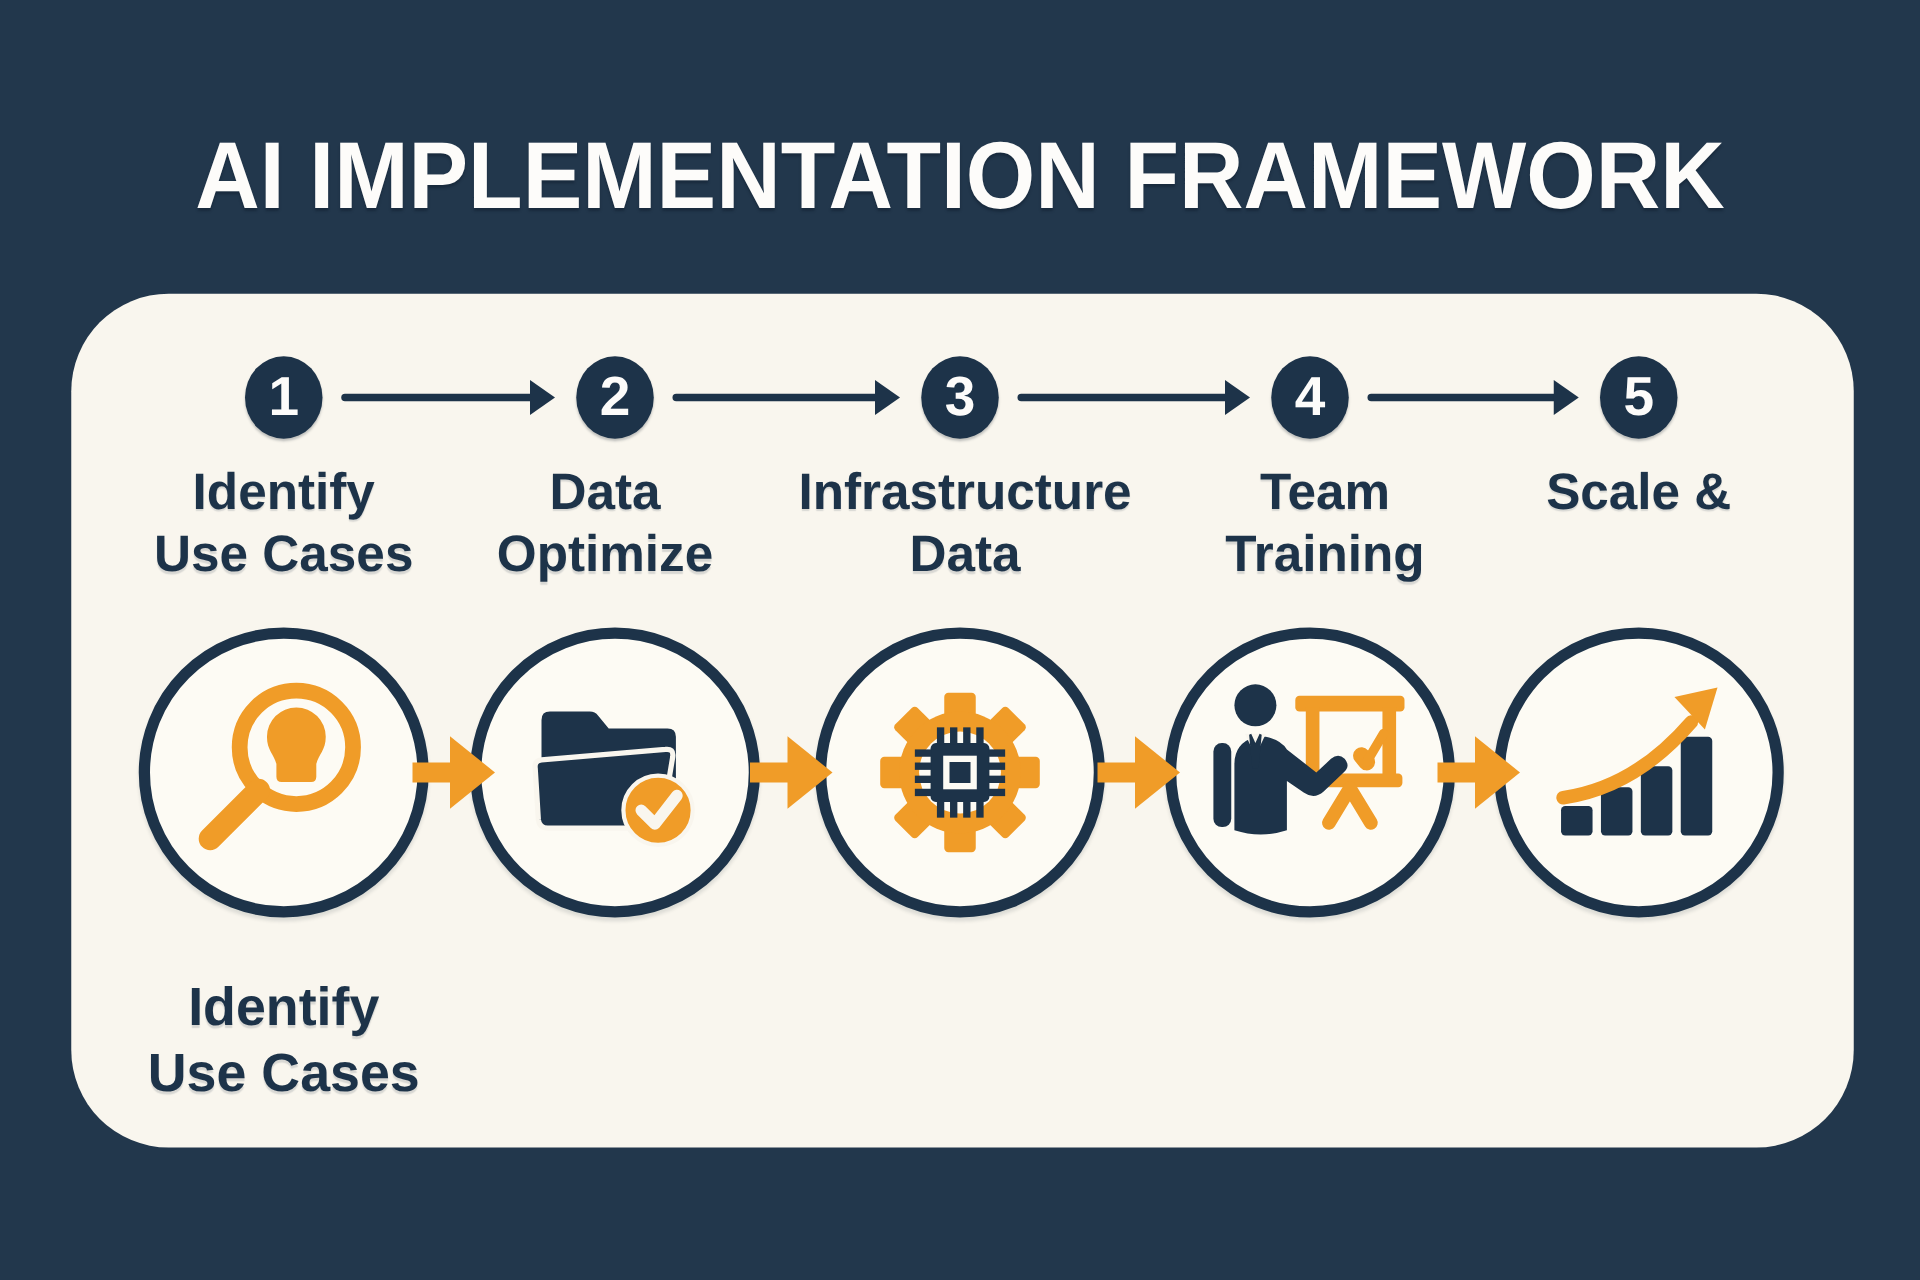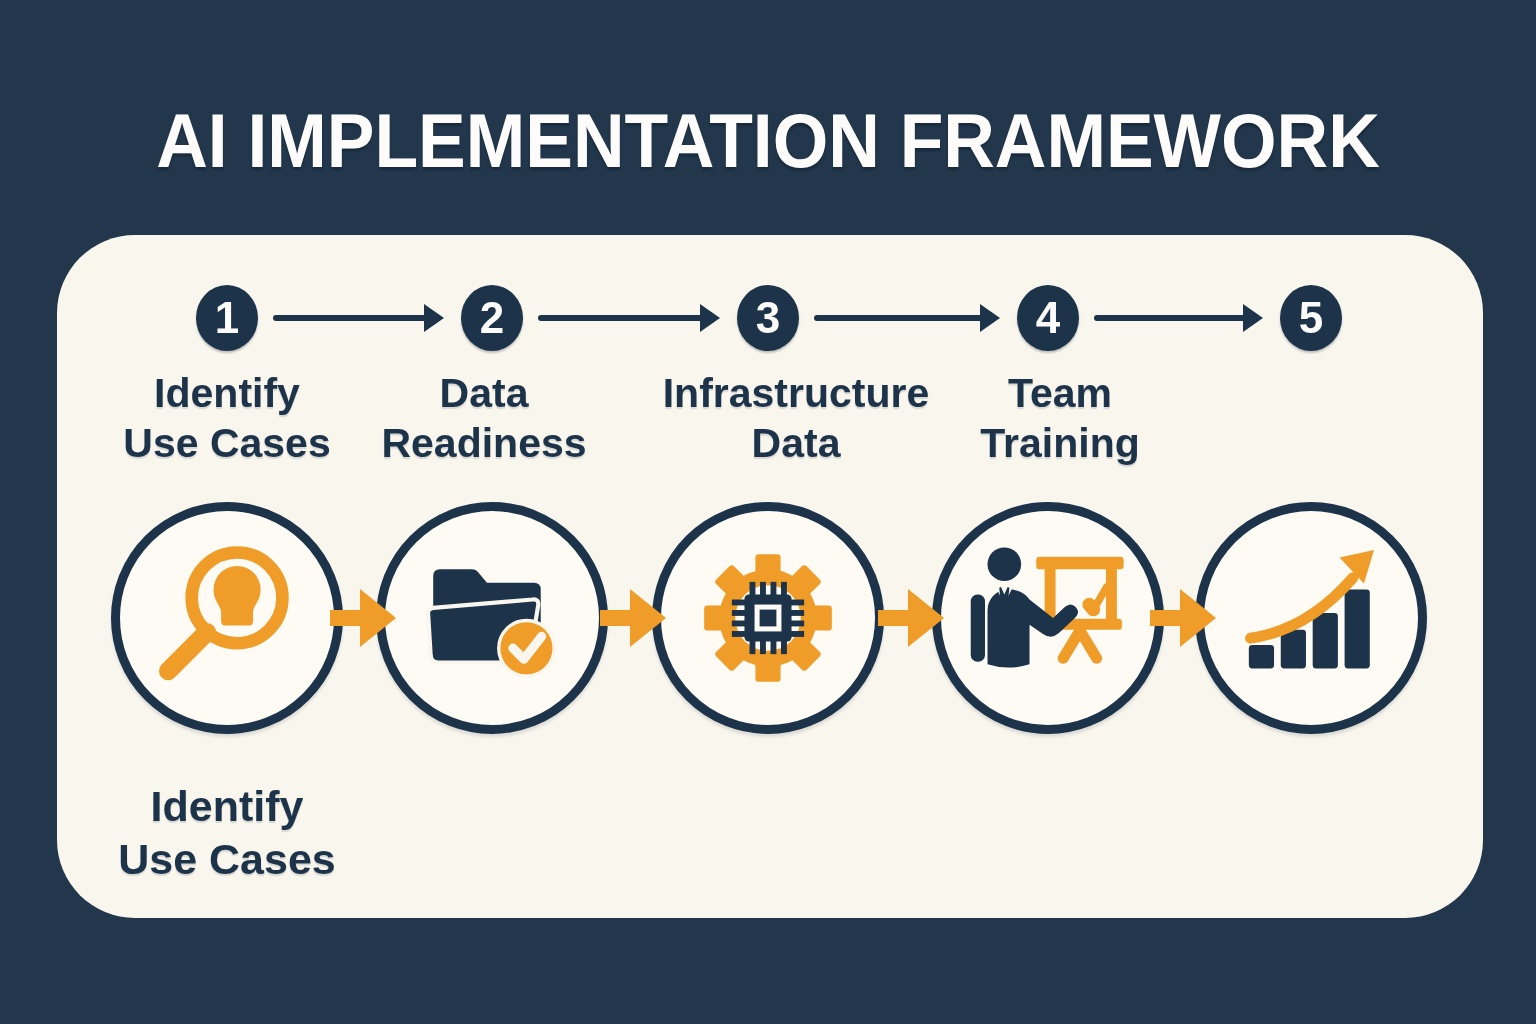--- a/index.html
+++ b/index.html
@@ -81,21 +81,21 @@
   .footer-label{
     position:absolute;left:57px;top:780px;width:340px;text-align:center;
     color:var(--navy);font-size:43px;font-weight:bold;line-height:53px;
     text-shadow:0 2px 1px rgba(30,40,60,.15);
   }
 
   
   .b1{left:196px}.b2{left:461px}.b3{left:737px}.b4{left:1017px}.b5{left:1280px}
   .sa1{left:273px;width:171px}.sa2{left:538px;width:182px}
   .sa3{left:814px;width:186px}.sa4{left:1094px;width:169px}
-  .l1{left:67px}.l2{left:324px}.l3{left:636px}.l4{left:900px}.l5{left:1151px}
+  .l1{left:67px}.l2{left:324px}.l3{left:612px}.l4{left:900px}.l5{left:1151px}
   .c1{left:111px}.c2{left:376px}.c3{left:652px}.c4{left:932px}.c5{left:1195px}
   .fa1{left:330px}.fa2{left:600px}.fa3{left:878px}.fa4{left:1150px}
 </style>
 </head>
 <body>
 
 <div class="stage">
 
   <div class="title">AI IMPLEMENTATION FRAMEWORK</div>
 
@@ -123,32 +123,32 @@
       <div class="shaft"></div>
       <div class="head"></div>
     </div>
 
   <div class="step-label l1">
     <span>Identify</span><br>
     <span>Use Cases</span>
   </div>
   <div class="step-label l2">
     <span>Data</span><br>
-    <span>Readiness</span>
+    <span>Optimize</span>
   </div>
   <div class="step-label l3">
     <span>Infrastructure</span><br>
     <span>Data</span>
   </div>
   <div class="step-label l4">
     <span>Team</span><br>
     <span>Training</span>
   </div>
   <div class="step-label l5">
-    <br>
+    <span>Scale &amp;</span><br>
   </div>
 
   <div class="icon-circle c1">
     <svg viewBox="0 0 200 200">
       <circle cx="112" cy="76" r="54" fill="none" stroke="#f09c28" stroke-width="15"></circle>
       <line x1="76" y1="117" x2="30" y2="163" stroke="#f09c28" stroke-width="22" stroke-linecap="round"></line>
       <path fill="#f09c28" d="M112 38 a28 28 0 0 1 28 28 c0 13 -7 17 -9 26 l0 12 q0 5 -5 5 l-28 0 q-5 0 -5 -5 l0 -12 c-2 -9 -9 -13 -9 -26 a28 28 0 0 1 28 -28 z"></path>
     </svg>
   </div>
 

